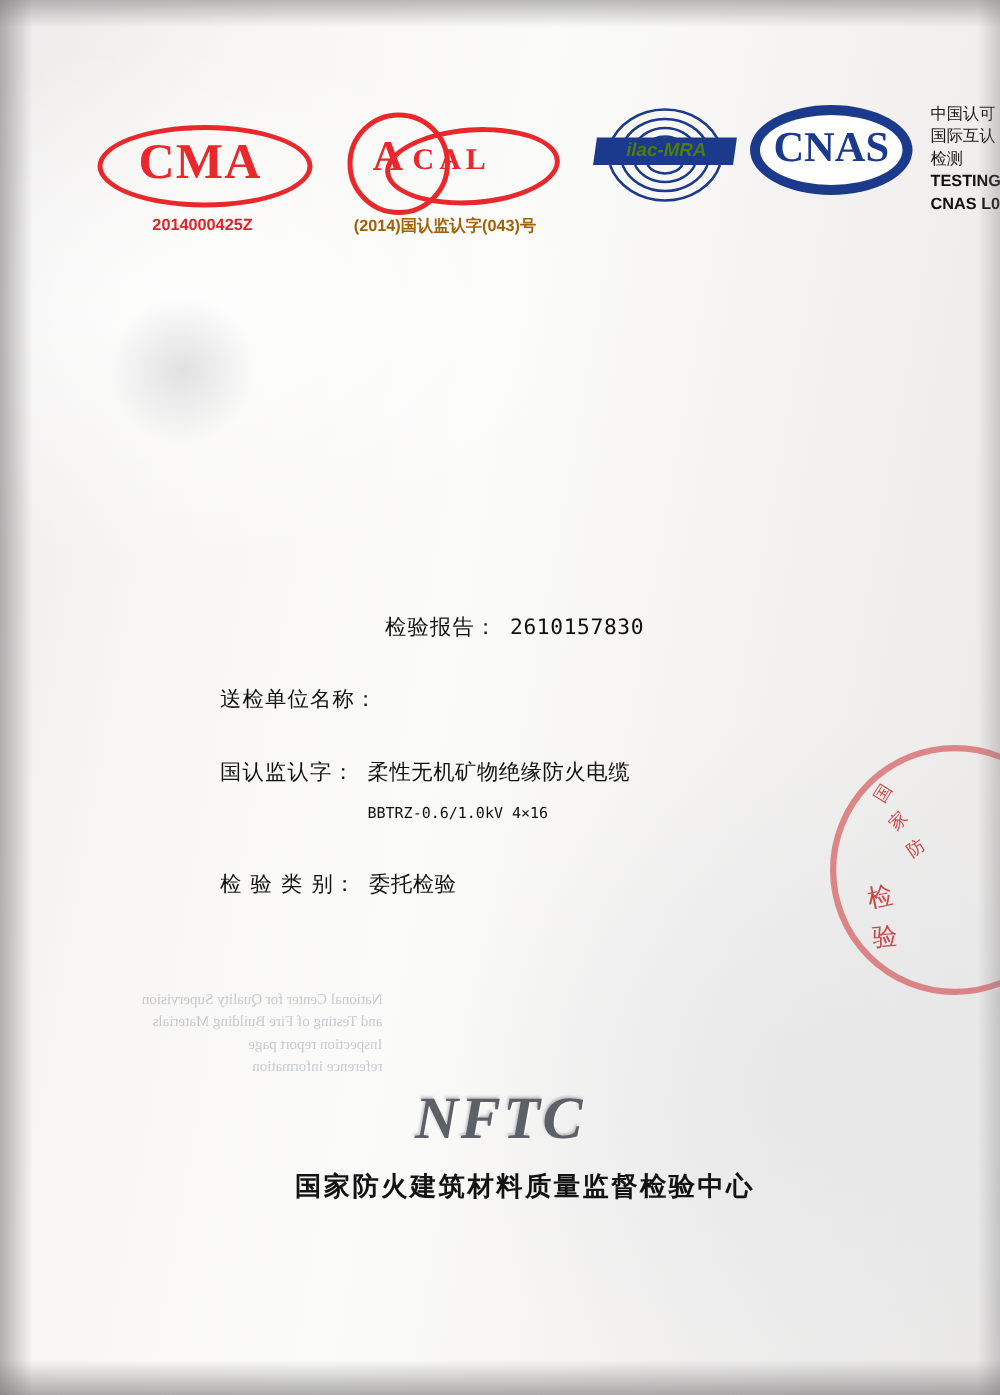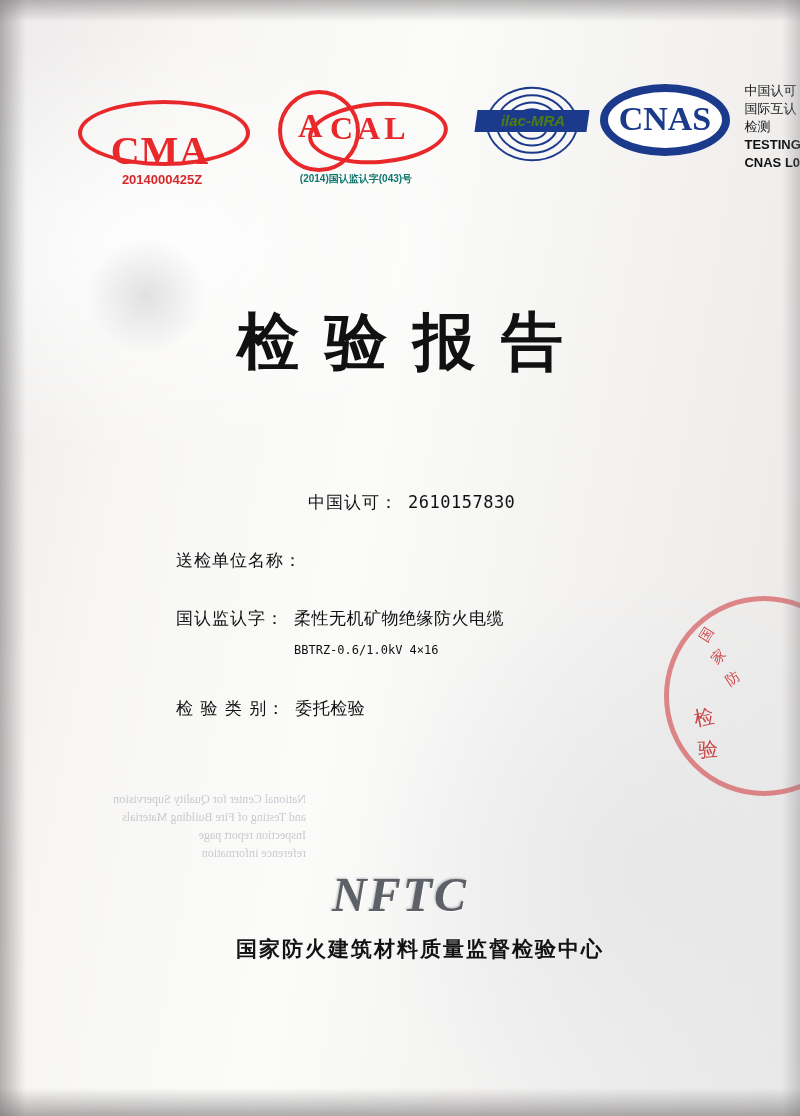--- a/index.html
+++ b/index.html
@@ -79,21 +79,20 @@
   .cma-text {
     position: absolute;
     left: 0; top: 4px;
     width: 164px;
     font-family: "Liberation Serif", serif;
     font-weight: bold;
     font-size: 40px;
     letter-spacing: 1px;
     color: #e8282b;
     line-height: 50px;
-    margin-top: 22px;
   }
   .logo-caption {
     margin-top: 10px;
     font-family: "Liberation Sans", sans-serif;
     font-size: 13px;
     font-weight: bold;
     color: #d9262a;
     letter-spacing: 0px;
   }
   
@@ -124,31 +123,31 @@
     left: 40px; top: 12px;
     width: 132px; height: 54px;
     border: 4px solid #e8282b;
     border-radius: 50%;
     transform: rotate(-4deg);
   }
   .cal-letters {
     position: absolute;
     left: 62px; top: 16px;
     font-family: "Liberation Serif", serif;
-    font-size: 32px;
+    font-size: 24px;
     font-weight: bold;
     color: #e8282b;
     letter-spacing: 4px;
     line-height: 44px;
   }
   .cal-caption {
     margin-top: 6px;
-    font-size: 10px;
-    font-weight: bold;
-    color: #0f766e;
+    font-size: 13px;
+    font-weight: bold;
+    color: #a16207;
   }
 
   
   .logo-ilac { left: 402px; top: 10px; width: 140px; }
   .ilac-mark {
     position: relative;
     width: 128px; height: 80px;
     margin: 0 auto;
   }
   .ilac-band {
@@ -411,26 +410,25 @@
       <div class="cnas-side">
         <div class="zh">中国认可</div>
         <div class="zh">国际互认</div>
         <div class="zh">检测</div>
         <div>TESTING</div>
         <div>CNAS L0698</div>
       </div>
     </div>
   </div>
 
-  <div class="doc-title">检验报告</div>
 
   <div class="fields">
 
     <div class="field-row report-no">
-      <span class="field-label">中国认可：</span>
+      <span class="field-label">检验报告：</span>
       <span class="field-value">2610157830</span>
     </div>
 
     <div class="field-row">
       <span class="field-label">送检单位名称：</span>
     </div>
 
     <div class="field-row">
       <span class="field-label">国认监认字：</span>
       <span class="field-value">

